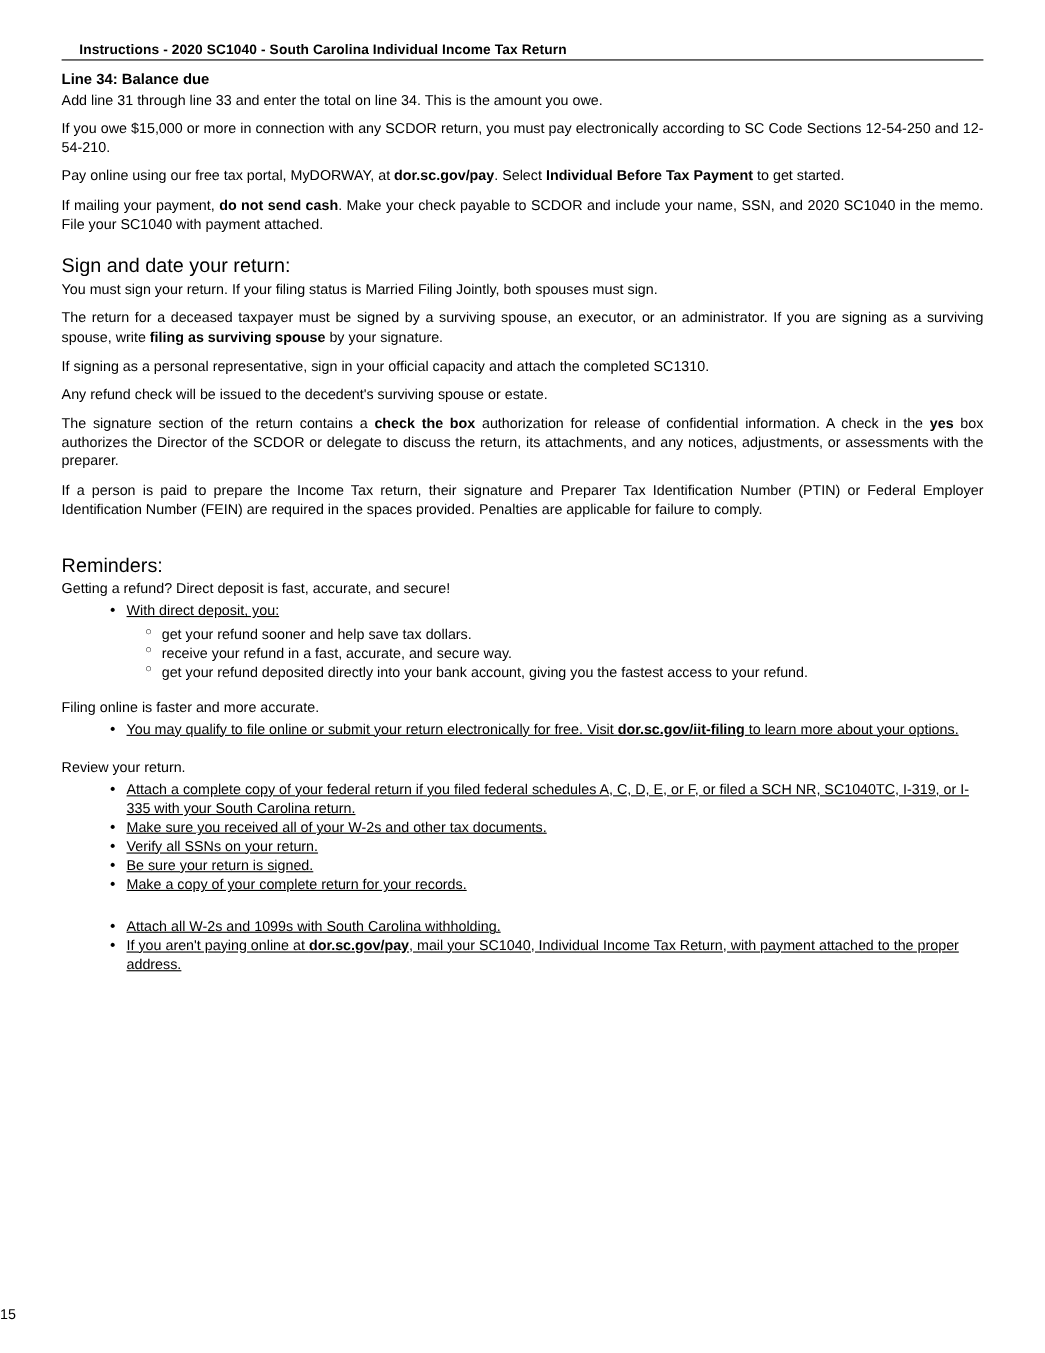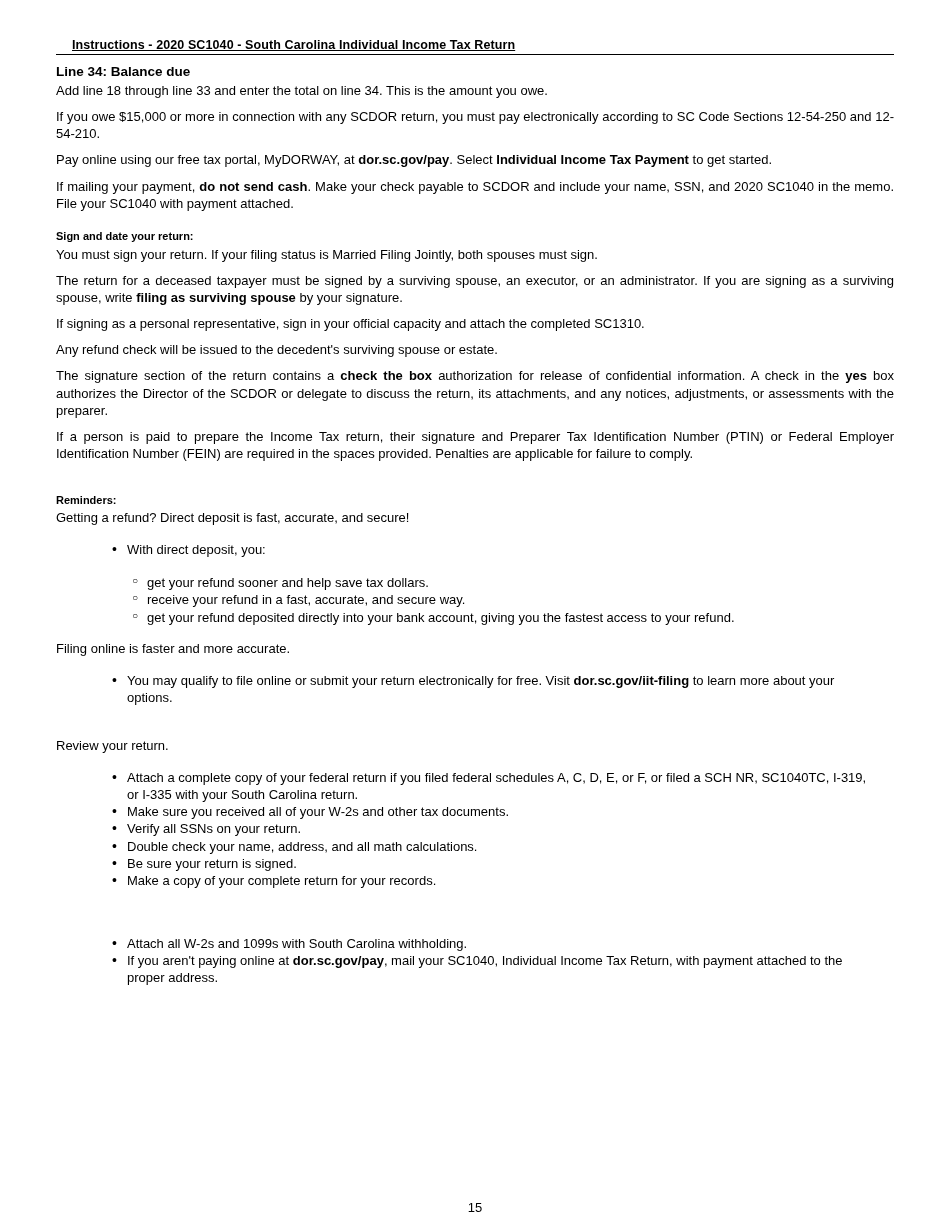--- a/index.html
+++ b/index.html
@@ -17,56 +17,56 @@
   .page {
     width: 950px;
     height: 1230px;
     box-sizing: border-box;
     padding: 38px 56px 0 56px;
     position: relative;
   }
   .doc-header {
     font-size: 12.5px;
     font-weight: bold;
-    text-decoration: underline;
     letter-spacing: 0.1px;
     margin-bottom: 2px;
     padding-left: 16px;
   }
   .header-rule {
     border-bottom: 1.2px solid #000;
     margin: 2px 0 9px 0;
   }
   h3.section-title {
     font-size: 13.5px;
     font-weight: bold;
     margin: 0 0 1px 0;
     line-height: 1.25;
   }
   h2.big-title {
-    font-size: 11px;
-    font-weight: bold;
+    font-size: 18px;
+    font-weight: normal;
     margin: 18px 0 2px 0;
     line-height: 1.25;
   }
   p.body {
     font-size: 13px;
     line-height: 1.32;
     margin: 0 0 9px 0;
     text-align: justify;
     text-justify: inter-word;
   }
   p.nojust {
     text-align: left;
   }
   .bold { font-weight: bold; }
   ul.bullets {
     list-style: none;
-    margin: 16px;
+    margin: 4px;
     padding: 0 0 0 38px;
+    text-decoration: underline;
   }
   ul.bullets > li {
     font-size: 13px;
     line-height: 1.33;
     position: relative;
     padding-left: 17px;
     margin-bottom: 0px;
     text-align: left;
   }
   ul.bullets > li::before {
@@ -97,39 +97,38 @@
   .sub-head {
     font-size: 13px;
     font-weight: normal;
     margin: 0 0 1px 0;
   }
   .reminders-block { margin-top: 2px; }
   .gap-sm { height: 13px; }
   .gap-md { height: 17px; }
   .page-number {
     position: absolute;
-    bottom: 15px;
+    bottom: 28px;
     left: 0;
     width: 950px;
-    text-align: center;
     font-size: 13px;
   }
 </style>
 </head>
 <body>
 
 <div class="page">
 
   <div class="doc-header">Instructions - 2020 SC1040 - South Carolina Individual Income Tax Return</div>
   <div class="header-rule"></div>
 
   <h3 class="section-title">Line 34: Balance due</h3>
-  <p class="body nojust">Add line 18 through line 33 and enter the total on line 34. This is the amount you owe.</p>
+  <p class="body nojust">Add line 31 through line 33 and enter the total on line 34. This is the amount you owe.</p>
   <p class="body">If you owe $15,000 or more in connection with any SCDOR return, you must pay electronically according to SC Code Sections 12-54-250 and 12-54-210.</p>
-  <p class="body nojust"><span>Pay online using our free tax portal, MyDORWAY, at </span><span class="bold">dor.sc.gov/pay</span><span>. Select </span><span class="bold">Individual Income Tax Payment</span><span> to get started.</span></p>
+  <p class="body nojust"><span>Pay online using our free tax portal, MyDORWAY, at </span><span class="bold">dor.sc.gov/pay</span><span>. Select </span><span class="bold">Individual Before Tax Payment</span><span> to get started.</span></p>
   <p class="body"><span>If mailing your payment, </span><span class="bold">do not send cash</span><span>. Make your check payable to SCDOR and include your name, SSN, and 2020 SC1040 in the memo. File your SC1040 with payment attached.</span></p>
 
   <h2 class="big-title">Sign and date your return:</h2>
   <p class="body nojust">You must sign your return. If your filing status is Married Filing Jointly, both spouses must sign.</p>
   <p class="body"><span>The return for a deceased taxpayer must be signed by a surviving spouse, an executor, or an administrator. If you are signing as a surviving spouse, write </span><span class="bold">filing as surviving spouse</span><span> by your signature.</span></p>
   <p class="body nojust">If signing as a personal representative, sign in your official capacity and attach the completed SC1310.</p>
   <p class="body nojust">Any refund check will be issued to the decedent's surviving spouse or estate.</p>
 
   <p class="body"><span>The signature section of the return contains a </span><span class="bold">check the box</span><span> authorization for release of confidential information. A check in the </span><span class="bold">yes</span><span> box authorizes the Director of the SCDOR or delegate to discuss the return, its attachments, and any notices, adjustments, or assessments with the preparer.</span></p>
   <p class="body">If a person is paid to prepare the Income Tax return, their signature and Preparer Tax Identification Number (PTIN) or Federal Employer Identification Number (FEIN) are required in the spaces provided. Penalties are applicable for failure to comply.</p>
@@ -160,21 +159,20 @@
   </div>
 
   <div class="gap-sm"></div>
 
   <div class="reminders-block">
     <div class="sub-head">Review your return.</div>
     <ul class="bullets">
       <li>Attach a complete copy of your federal return if you filed federal schedules A, C, D, E, or F, or filed a SCH NR, SC1040TC, I-319, or I-335 with your South Carolina return.</li>
       <li>Make sure you received all of your W-2s and other tax documents.</li>
       <li>Verify all SSNs on your return.</li>
-      <li>Double check your name, address, and all math calculations.</li>
       <li>Be sure your return is signed.</li>
       <li>Make a copy of your complete return for your records.</li>
     </ul>
   </div>
 
   <div class="gap-sm"></div>
 
   <div class="reminders-block">
     <ul class="bullets">
       <li>Attach all W-2s and 1099s with South Carolina withholding.</li>

